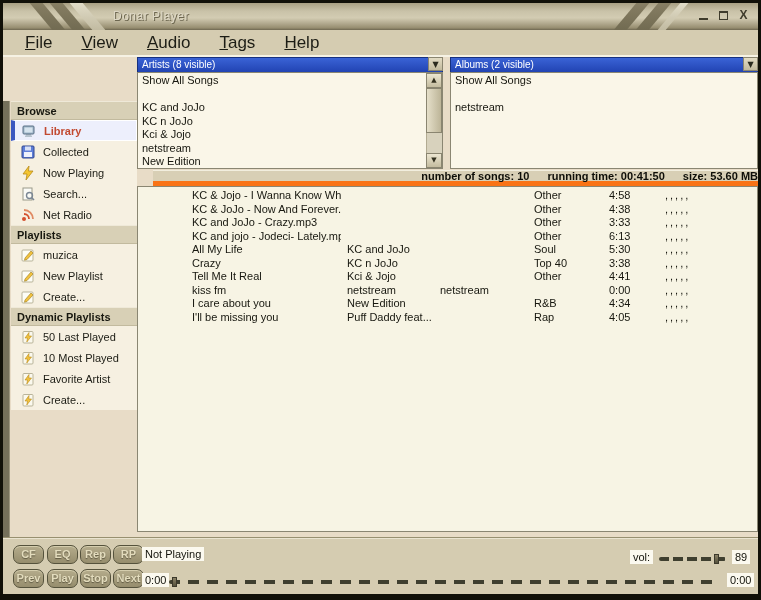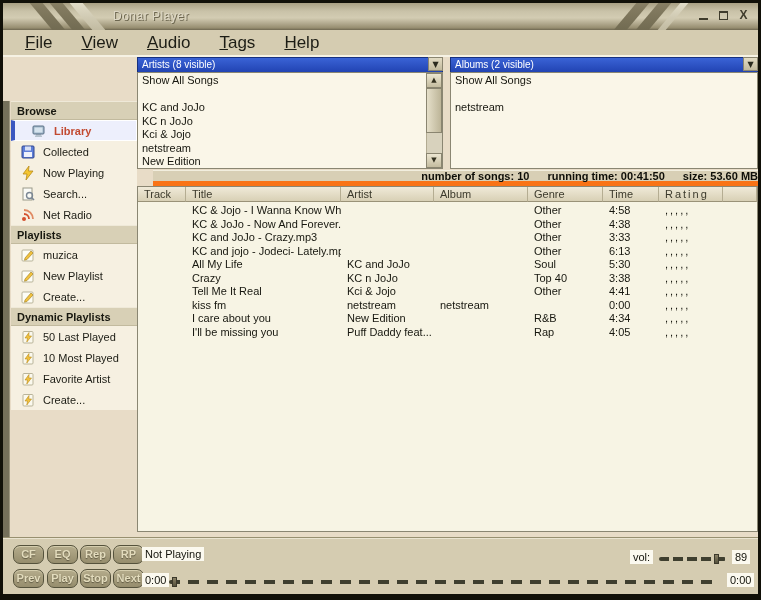--- a/index.html
+++ b/index.html
@@ -41,21 +41,21 @@
   
   .sidebar { position:absolute; left:0; top:54px; width:134px; bottom:57px; background:#e8dcc7;margin-top:44px; }
   .sb-rail { position:absolute; left:0; top:0; bottom:0; width:7px; background:#75705a; border-right:1px solid #9c967e; }
   .sb-content { position:absolute; left:8px; right:0; top:0; bottom:0; }
   .sb-header {
     height:19px; background:#d8d0b6; border-bottom:1px solid #c2ba9e; border-top:1px solid #efe9d8;
     font-size:11px; font-weight:bold; color:#17170f; padding:3px 0 0 6px;
   }
   .sb-item { height:21px; background:#f6f0e1; display:flex; align-items:center; padding-left:9px; gap:7px; }
   .sb-item.sel {
-    background:#edeffc; border:1px solid #ffffff; border-left:4px solid #3b57c0; padding-left:16px;
+    background:#edeffc; border:1px solid #ffffff; border-left:4px solid #3b57c0; padding-left:6px;
   }
   .sb-ico { width:16px; height:16px; flex:none; display:inline-block; }
   .sb-ico svg { width:16px; height:16px; display:block; }
   .sb-label { font-size:11px; color:#1c1c14; white-space:nowrap; }
   .sb-item.sel .sb-label { color:#c24a31; font-weight:bold; }
   
   .panel { position:absolute; top:54px; height:112px; }
   .panel-artists { left:134px; width:306px; }
   .panel-albums  { left:447px; width:308px; }
   .panel-head {
@@ -338,30 +338,20 @@
     </div>
   </div>
 
   <div class="summary">
     <span>number of songs: 10</span>
     <span>running time: 00:41:50</span>
     <span>size: 53.60 MB</span>
   </div>
 
   <div class="songtable">
-    <div class="thead">
-      <span class="th c-track">Track</span>
-      <span class="th c-title">Title</span>
-      <span class="th c-artist">Artist</span>
-      <span class="th c-album">Album</span>
-      <span class="th c-genre">Genre</span>
-      <span class="th c-time">Time</span>
-      <span class="th c-rating">Rating</span>
-      <span class="th c-tail"></span>
-    </div>
     <div class="tbody">
       <div class="tr">
         <span class="td c-track"></span>
           <span class="td c-title">KC &amp; Jojo - I Wanna Know Wh...</span>
           <span class="td c-artist"></span>
           <span class="td c-album"></span>
           <span class="td c-genre">Other</span>
           <span class="td c-time">4:58</span>
           <span class="td c-rating">,,,,,</span>
       </div>

